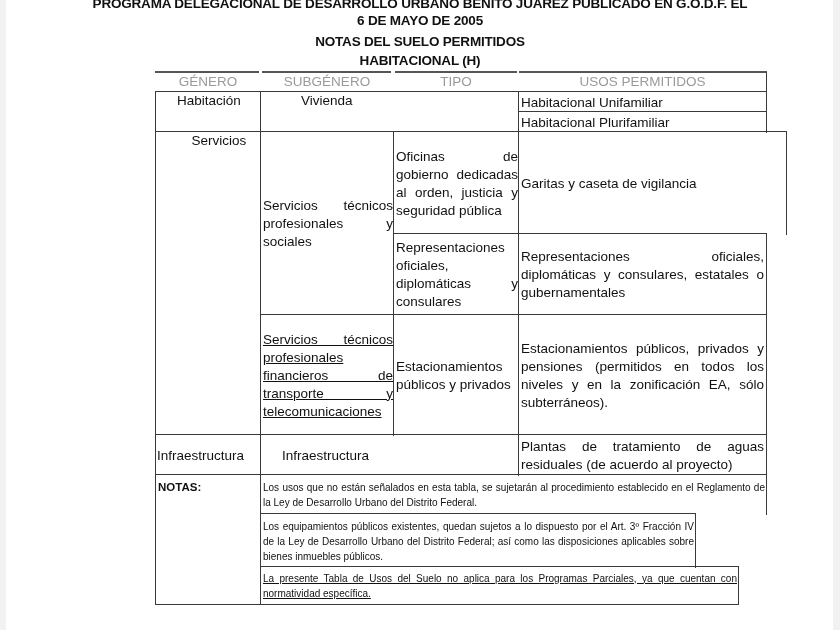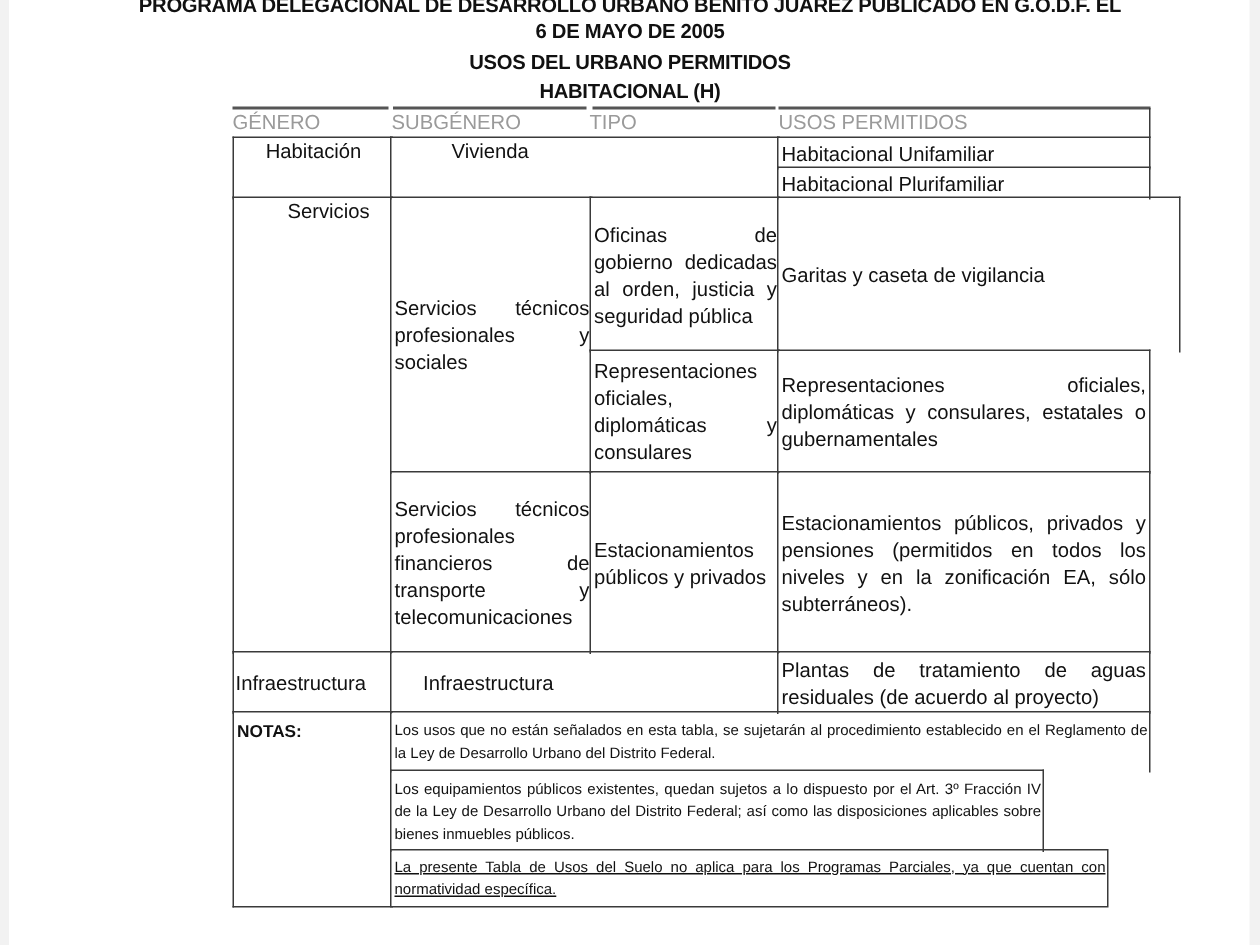--- a/index.html
+++ b/index.html
@@ -29,41 +29,41 @@
     position: absolute; box-sizing: border-box;
     font-size: 13.5px; line-height: 18px;
     color: #111;
   }
   .bL { border-left: 1.6px solid #3a3a3a; }
   .bR { border-right: 1.6px solid #3a3a3a; }
   .bT { border-top: 1.6px solid #3a3a3a; }
   .bB { border-bottom: 1.6px solid #3a3a3a; }
 
   .hdr {
-    color: #9a9a9a; font-size: 13.5px; 
+    color: #9a9a9a; font-size: 13.5px; text-align: center;
     line-height: 20px;
   }
   .hdr-line {
     position: absolute; height: 2px; background: #555;
   }
   .center { display: flex; align-items: flex-start; justify-content: center; text-align: center; }
   .vcenter { display: flex; align-items: center; }
   .justn { text-align: justify; }
   .pad { padding: 0 2px; }
   .note { font-size: 10px; line-height: 15px; justify-content: center; }
   .notas-label { font-weight: bold; font-size: 11.5px; }
 </style>
 </head>
 <body>
 
 <div class="sheet"></div>
 
 <div class="title t1">PROGRAMA DELEGACIONAL DE DESARROLLO URBANO BENITO JUÁREZ PUBLICADO EN G.O.D.F. EL</div>
 <div class="title t2">6 DE MAYO DE 2005</div>
-<div class="title t3">USOS DEL URBANO PERMITIDOS</div>
+<div class="title t3">NOTAS DEL SUELO PERMITIDOS</div>
 <div class="title t4">HABITACIONAL (H)</div>
 
 <div class="hdr-line" style="left:155px; top:71px; width:104px;"></div>
 <div class="hdr-line" style="left:262px; top:71px; width:129px;"></div>
 <div class="hdr-line" style="left:395px; top:71px; width:122px;"></div>
 <div class="hdr-line" style="left:519px; top:71px; width:248px;"></div>
 
 <div class="cell hdr" style="left:155px; top:72px; width:106px; height:20px;">GÉNERO</div>
 <div class="cell hdr" style="left:261px; top:72px; width:132px; height:20px;">SUBGÉNERO</div>
 <div class="cell hdr" style="left:393px; top:72px; width:126px; height:20px;">TIPO</div>
@@ -97,21 +97,21 @@
   <span>Garitas y caseta de vigilancia</span>
 </div>
 
 <div class="cell bL bT vcenter" style="left:393px; top:233px; width:127px; height:83px; padding:0 1px 0 2px;">
   <div class="justn" style="width:122px; text-align-last:left;">Representaciones oficiales, diplomáticas y consulares</div>
 </div>
 <div class="cell bL bT bR vcenter pad" style="left:518px; top:233px; width:249px; height:83px;">
   <div class="justn" style="width:244px; text-align-last:left;">Representaciones oficiales, diplomáticas y consulares, estatales o gubernamentales</div>
 </div>
 
-<div class="cell bL bT vcenter" style="left:260px; top:314px; width:135px; height:122px; padding:0 1px 0 2px;">
+<div class="cell bL bT vcenter" style="left:260px; top:314px; width:135px; height:122px; padding:0 1px 0 2px;text-decoration:underline;">
   <div class="justn" style="width:130px; text-align-last:left;">Servicios técnicos profesionales financieros de transporte y telecomunicaciones</div>
 </div>
 <div class="cell bL bT vcenter" style="left:393px; top:314px; width:127px; height:122px; padding:0 1px 0 2px;">
   <div style="width:122px;">Estacionamientos públicos y privados</div>
 </div>
 <div class="cell bL bT bR vcenter pad" style="left:518px; top:314px; width:249px; height:122px;">
   <div class="justn" style="width:244px; text-align-last:left;">Estacionamientos públicos, privados y pensiones (permitidos en todos los niveles y en la zonificación EA, sólo subterráneos).</div>
 </div>
 
 <div class="cell bL bT vcenter" style="left:155px; top:434px; width:107px; height:42px; padding-left:1px;">

